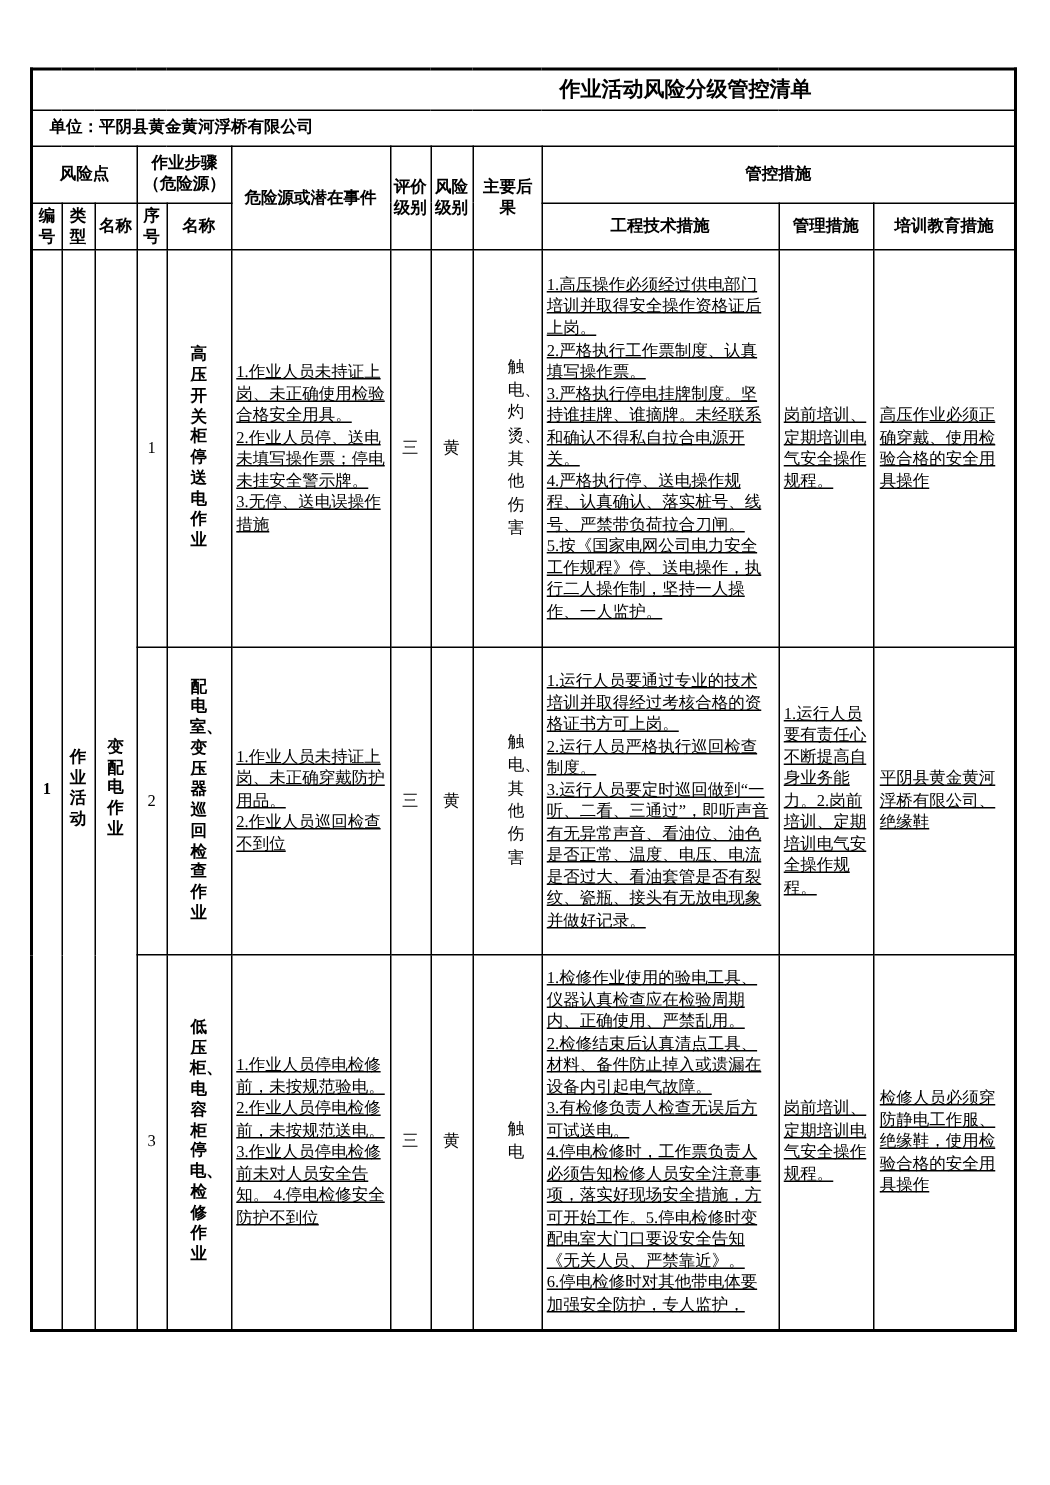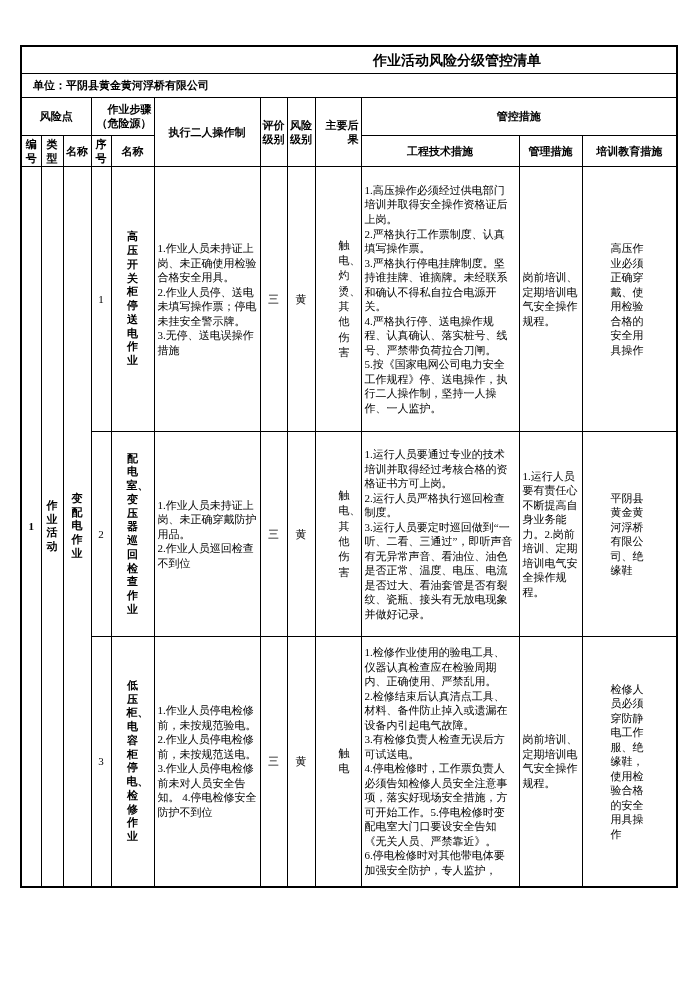--- a/index.html
+++ b/index.html
@@ -20,37 +20,37 @@
   td {
     border: 1px solid #000;
     font-size: 11px;
     line-height: 1.3;
     padding: 1px 2px;
     vertical-align: middle;
     overflow: hidden;
   }
   .pre { white-space: pre-line; }
   .hc { font-weight: bold; text-align: center; }
-  .tl { text-align: right; padding-left: 3px; }
+  .tl { text-align: center; padding-left: 3px; }
   .title-cell {
     font-size: 14px; font-weight: bold;
     text-align: center;
     padding: 4px 0 2px 216px;
     height: 27px;
     vertical-align: bottom;
   }
   .unit-cell { font-weight: bold; text-align: left; padding: 3px 11px; height: 24px; }
   tr.hr1 { height: 38px; margin-top: 48px; }
   tr.hr2 { height: 28px; }
   .vcell { text-align: center; padding: 0; font-weight: bold; }
   .stack { display: inline-block; width: 12px; line-height: 1.25; text-align: center; }
   .num { text-align: center; }
-  .body { text-align: left; padding: 2px 3px; line-height: 1.32; }
+  .body { text-align: left; padding: 2px 3px; line-height: 1.32; text-decoration: underline; }
   .cons { text-align: right; padding: 2px 23px; line-height: 1.4; }
-  .train { padding: 2px 28px; }
+  .train { padding: 2px 4px; }
   .h265 { height: 265px; }
   .h205 { height: 205px; }
   .h250 { height: 250px; }
 </style>
 </head>
 <body>
 
 <table class="sheet">
   <colgroup>
     <col style="width:20px">
@@ -73,21 +73,21 @@
   </tr>
 
   <tr>
     <td colspan="12" class="unit-cell">单位：平阴县黄金黄河浮桥有限公司</td>
   </tr>
 
   <tr class="hr1">
     <td colspan="3" class="hc">风险点</td>
     <td colspan="2" class="hc pre tl">作业步骤
 （危险源）</td>
-    <td rowspan="2" class="hc">执行二人操作制</td>
+    <td rowspan="2" class="hc">危险源或潜在事件</td>
     <td rowspan="2" class="hc pre">评价
 级别</td>
     <td rowspan="2" class="hc pre">风险
 级别</td>
     <td rowspan="2" class="hc pre tl">主要后
 果</td>
     <td colspan="3" class="hc">管控措施</td>
   </tr>
 
   <tr class="hr2">

